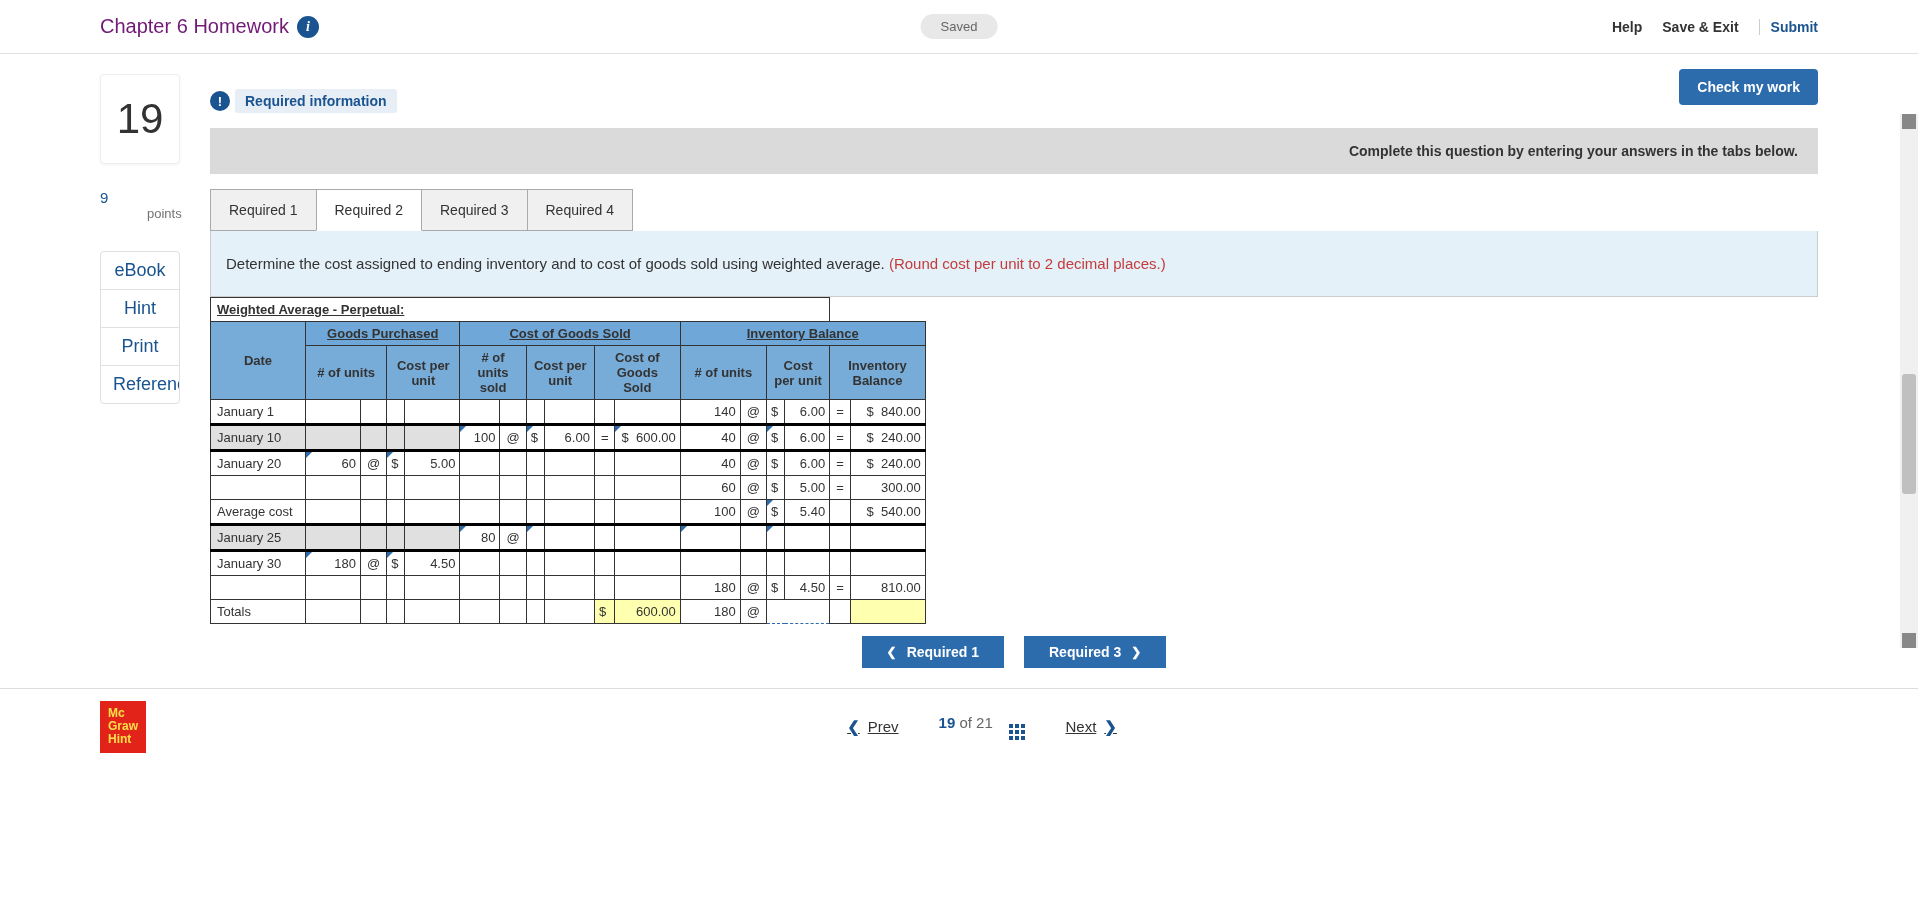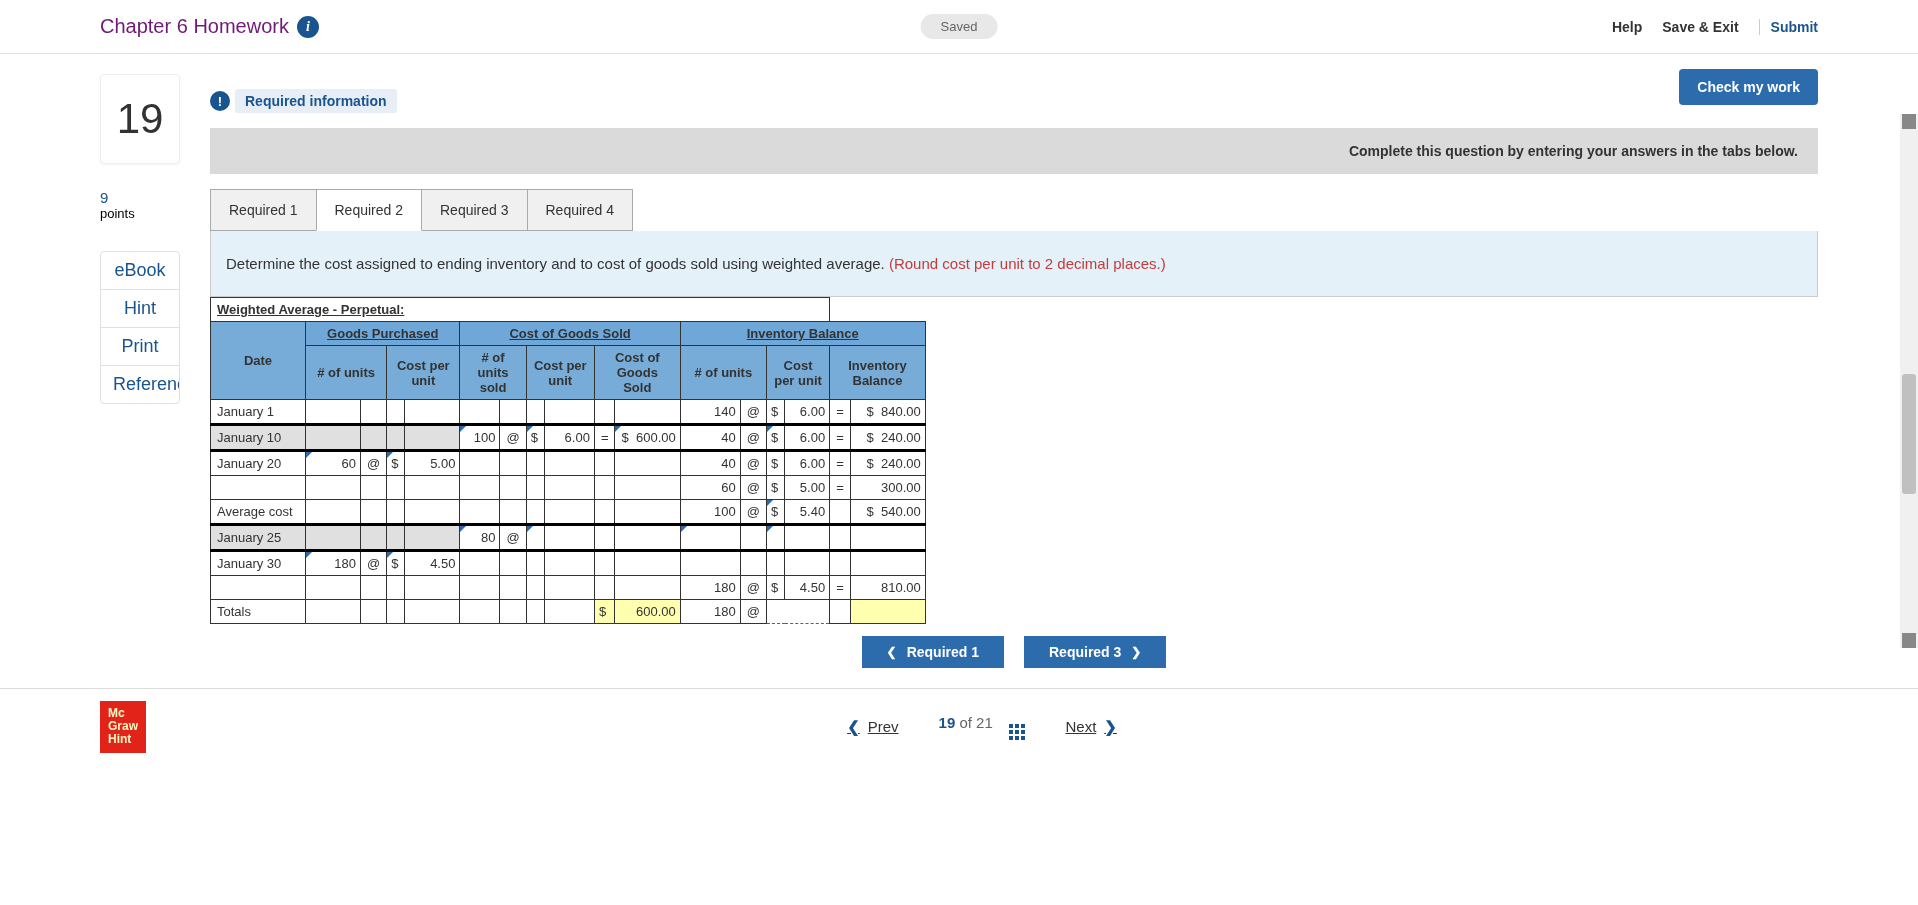--- a/index.html
+++ b/index.html
@@ -8,21 +8,21 @@
 .title { font-size: 20px; color: #701a75; font-weight: normal; }
 .info-icon { display: inline-flex; width: 22px; height: 22px; background: #1a5490; color: white; border-radius: 50%; align-items: center; justify-content: center; font-style: italic; font-weight: bold; font-family: serif; margin-left: 8px; font-size: 14px; }
 .saved-pill { background: #e8e8e8; padding: 5px 20px; border-radius: 15px; font-size: 13px; color: #666; margin-left: auto; margin-right: auto; position: absolute; left: 50%; transform: translateX(-50%); }
 .top-links { margin-left: auto; display: flex; gap: 20px; align-items: center; }
 .top-links span { font-weight: bold; cursor: pointer; }
 .top-links .submit { color: #1a5490; border-left: 1px solid #ccc; padding-left: 11px; }
 .main-wrap { display: flex; padding: 20px 100px; gap: 30px; position: relative; }
 .left-col { width: 80px; flex-shrink: 0; }
 .q-num-box { background: #fff; border: 1px solid #eee; border-radius: 4px; padding: 20px 10px; text-align: center; font-size: 42px; font-weight: normal; box-shadow: 0 1px 3px rgba(0,0,0,0.05); }
 .points { color: #1a5490; margin-top: 25px; font-size: 15px; }
-.points-label { color: #000000; font-size: 13px; }
+.points-label { color: #737373; font-size: 13px; margin-left: 47px; }
 .side-links { margin-top: 30px; border: 1px solid #e0e0e0; border-radius: 4px; overflow: hidden; }
 .side-links div { padding: 8px 12px; border-bottom: 1px solid #e0e0e0; color: #1a5490; font-size: 18px; text-align: center; cursor: pointer; }
 .side-links div:last-child { border-bottom: none; }
 .content { flex: 1; position: relative; }
 .check-btn { position: absolute; right: 0; top: -5px; background: #2c6bac; color: white; padding: 10px 18px; border-radius: 4px; font-weight: bold; cursor: pointer; }
 .req-info-badge { display: inline-flex; align-items: center; margin-top: 15px; }
 .req-info-badge .ex { width: 20px; height: 20px; background: #1a5490; color: white; border-radius: 50%; display: inline-flex; align-items: center; justify-content: center; font-weight: bold; font-size: 13px; }
 .req-info-badge .txt { background: #e8eef5; color: #1a5490; font-weight: bold; padding: 4px 10px; margin-left: 5px; border-radius: 3px; font-size: 14px; }
 .instruction-bar { background: #dadada; padding: 15px 20px; margin-top: 15px; font-weight: bold; text-align: right; }
 .tabs { display: flex; margin-top: 15px; }
@@ -38,21 +38,21 @@
 .label-cell { text-align: left !important; background: #fff; }
 .gray-row { background: #e0e0e0; }
 .input-cell { background: #fff; position: relative; }
 .input-flag::before { content: ''; position: absolute; top: 0; left: 0; border-top: 6px solid #2c6bac; border-right: 6px solid transparent; }
 .yellow { background: #ffffb0 !important; }
 .thick-top td { border-top: 3px solid #000; }
 .dotted-border { border: 1px dashed #2c6bac !important; }
 .nav-btns { display: flex; gap: 20px; margin-top: 12px; justify-content: center; }
 .nav-btn { background: #2c6bac; color: white; padding: 8px 25px; font-weight: bold; display: flex; align-items: center; gap: 10px; cursor: pointer; }
 .bottom-bar { border-top: 1px solid #ddd; padding: 12px 100px; display: flex; align-items: center; }
-.logo { background: #e2231a; color: #fef9c3; padding: 6px 8px; font-weight: bold; font-size: 12px; line-height: 1.1; }
+.logo { background: #e2231a; color: #fde047; padding: 6px 8px; font-weight: bold; font-size: 12px; line-height: 1.1; }
 .bottom-nav { margin: 0 auto; display: flex; align-items: center; gap: 40px; font-size: 15px; }
 .bottom-nav .prev, .bottom-nav .next { color: #333; text-decoration: underline; cursor: pointer; display: flex; align-items: center; gap: 8px; }
 .bottom-nav .pos { color: #1a5490; font-weight: bold; }
 .bottom-nav .of { color: #666; font-weight: normal; }
 .grid-icon { width: 16px; height: 16px; display: inline-grid; grid-template-columns: repeat(3,4px); grid-template-rows: repeat(3,4px); gap: 2px; }
 .grid-icon span { background: #1a5490; }
 .scroll-ind { position: absolute; right: 0; top: 60px; bottom: 40px; width: 18px; background: #f0f0f0; }
 .scroll-thumb { position: absolute; right: 2px; width: 14px; background: #c0c0c0; border-radius: 3px; }
 .num-r { text-align: right !important; padding-right: 4px !important; }
 .num-l { text-align: left !important; padding-left: 4px !important; }

